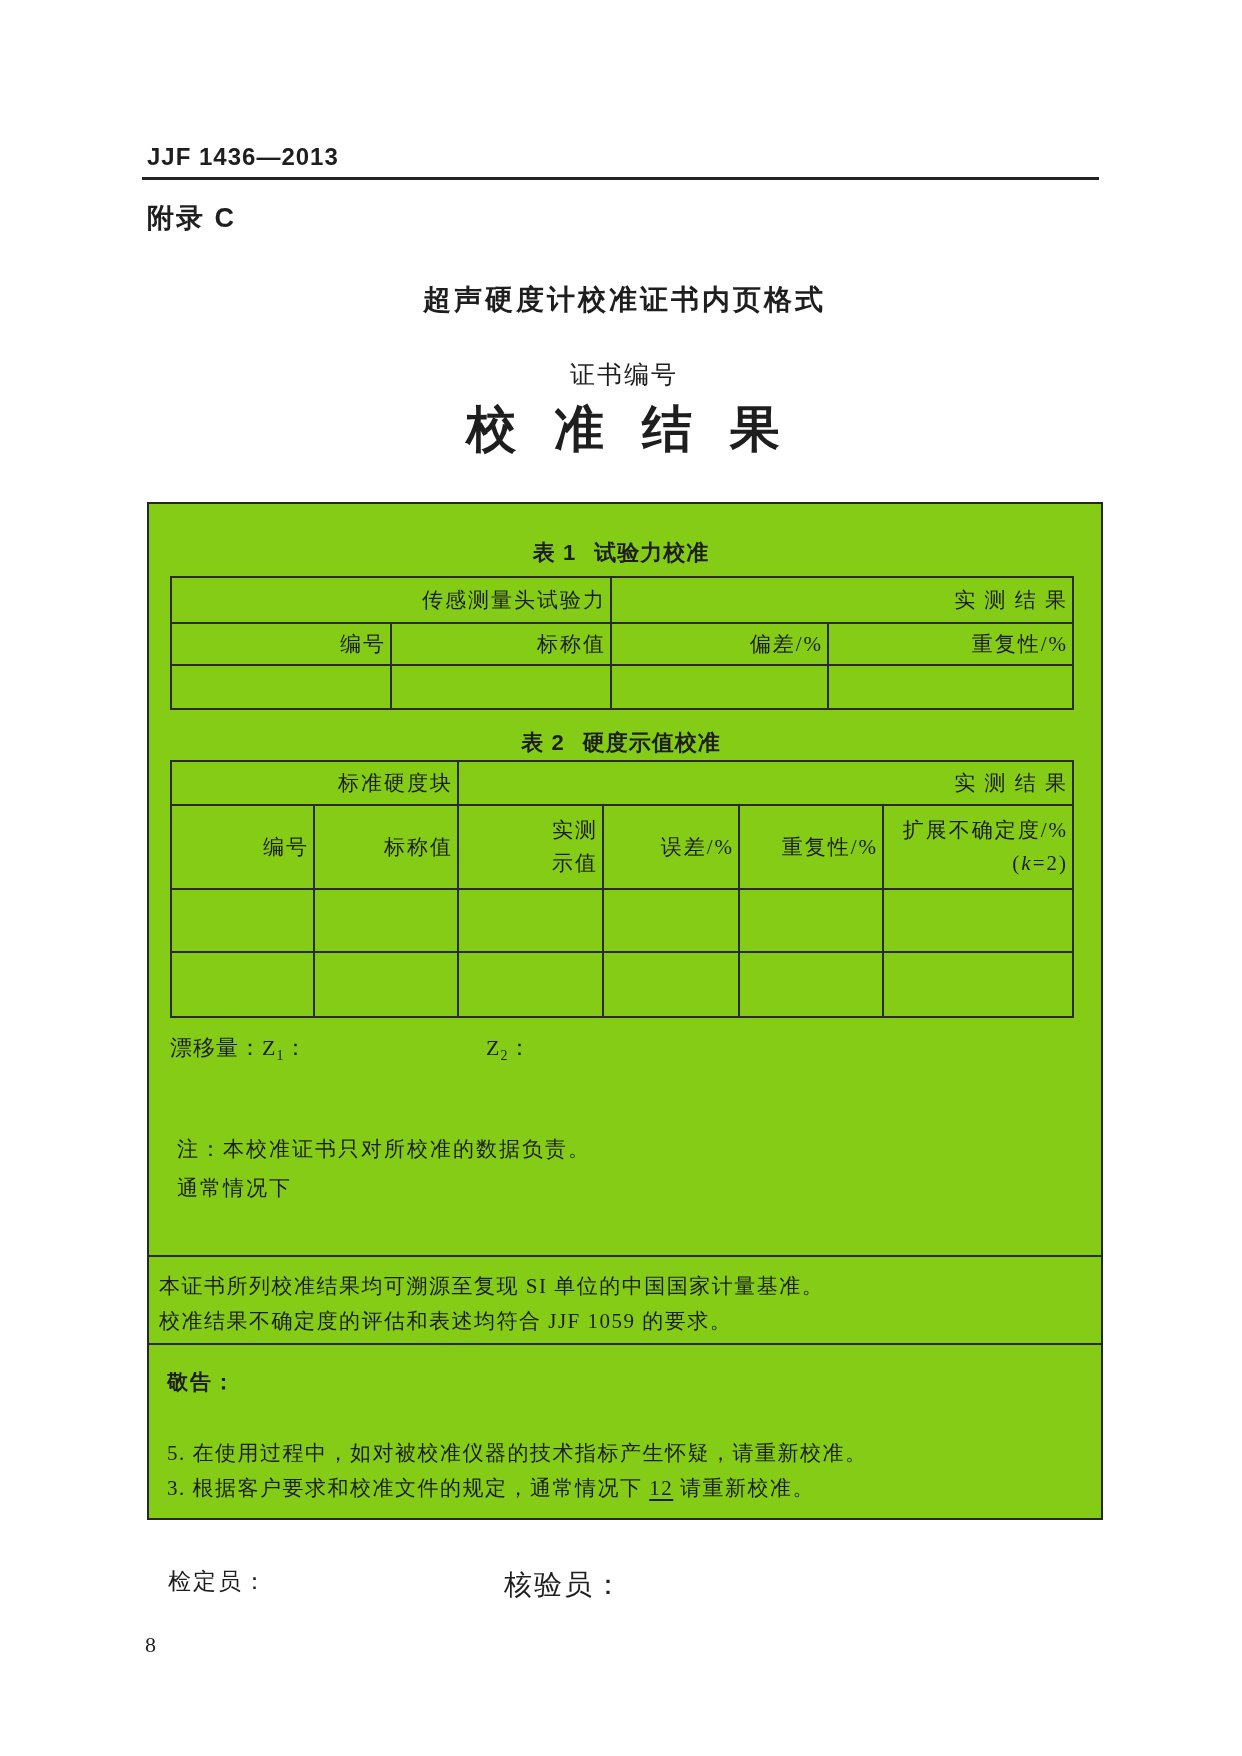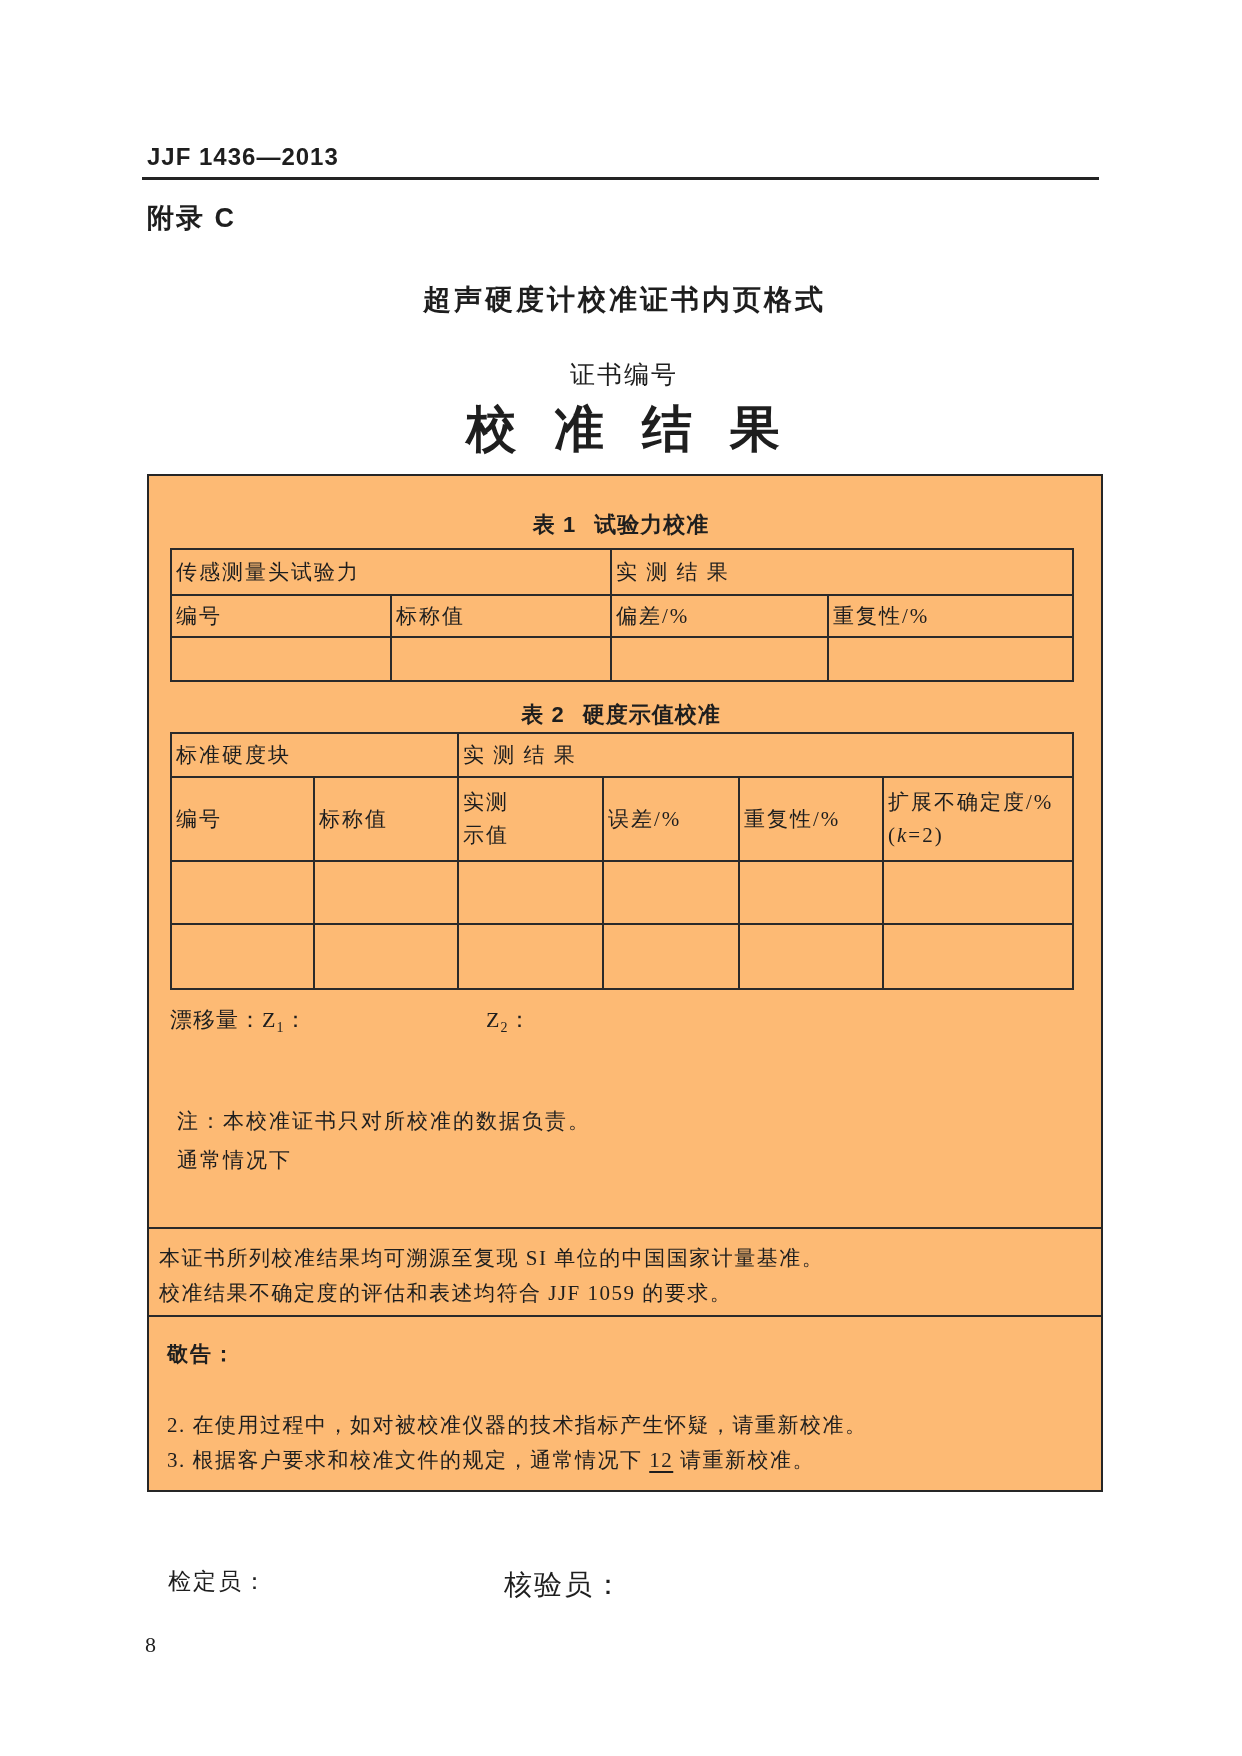--- a/index.html
+++ b/index.html
@@ -41,44 +41,44 @@
   .main-title{
     top:396px;left:147px;width:952px;text-align:center;
     font-family:"Liberation Sans","DejaVu Sans",sans-serif;
     font-weight:bold;font-size:50px;
     letter-spacing:12px;padding-left:12px;box-sizing:border-box;
     white-space:nowrap;
   }
 
   
   .outer-box{
-    top:474px;left:147px;width:956px;height:1018px;
+    top:502px;left:147px;width:956px;height:1018px;
     border:2px solid #262626;box-sizing:border-box;
-    background:#fdba74;
+    background:#84cc16;
   }
   .tcap{
     left:21px;width:902px;text-align:center;
     font-family:"Liberation Sans","DejaVu Sans",sans-serif;
     font-weight:bold;font-size:22px;letter-spacing:1px;
     white-space:nowrap;
   }
   .tcap .cap-text{margin-left:18px;}
   .t1cap{top:34px;}
   .t2cap{top:224px;}
 
   table.grid{
     position:absolute;left:21px;
     border-collapse:collapse;table-layout:fixed;
     width:902px;
   }
   table.t1{top:72px;}
   table.t2{top:256px;}
   table.grid td{
     border:2px solid #2a2a2a;
-    text-align:left;vertical-align:middle;
+    text-align:right;vertical-align:middle;
     font-size:21px;letter-spacing:2px;
     padding:0 4px;overflow:hidden;
   }
   .gh{letter-spacing:3px;}
   .two-line{line-height:1.55;letter-spacing:2px;}
   .t1 .r1 td{height:44px;}
   .t1 .r2 td{height:40px;}
   .t1 .r3 td{height:42px;}
   .t2 .r1 td{height:42px;}
   .t2 .r2 td{height:82px;}
@@ -220,21 +220,21 @@
     <div class="abs blank-line">通常情况下</div>
 
     <div class="abs hdiv d1"></div>
 
     <div class="abs trace tr1">本证书所列校准结果均可溯源至复现 SI 单位的中国国家计量基准。</div>
     <div class="abs trace tr2">校准结果不确定度的评估和表述均符合 JJF 1059 的要求。</div>
 
     <div class="abs hdiv d2"></div>
 
     <div class="abs notice-title">敬告：</div>
-    <div class="abs nitem ni2">2. 在使用过程中，如对被校准仪器的技术指标产生怀疑，请重新校准。</div>
+    <div class="abs nitem ni2">5. 在使用过程中，如对被校准仪器的技术指标产生怀疑，请重新校准。</div>
     <div class="abs nitem ni3">
       <span>3. 根据客户要求和校准文件的规定，通常情况下 </span><span class="ul">12</span><span> 请重新校准。</span>
     </div>
   </div>
 
   <div class="abs sig-verifier">检定员：</div>
   <div class="abs sig-checker">核验员：</div>
 
   <div class="abs pageno">8</div>
 

